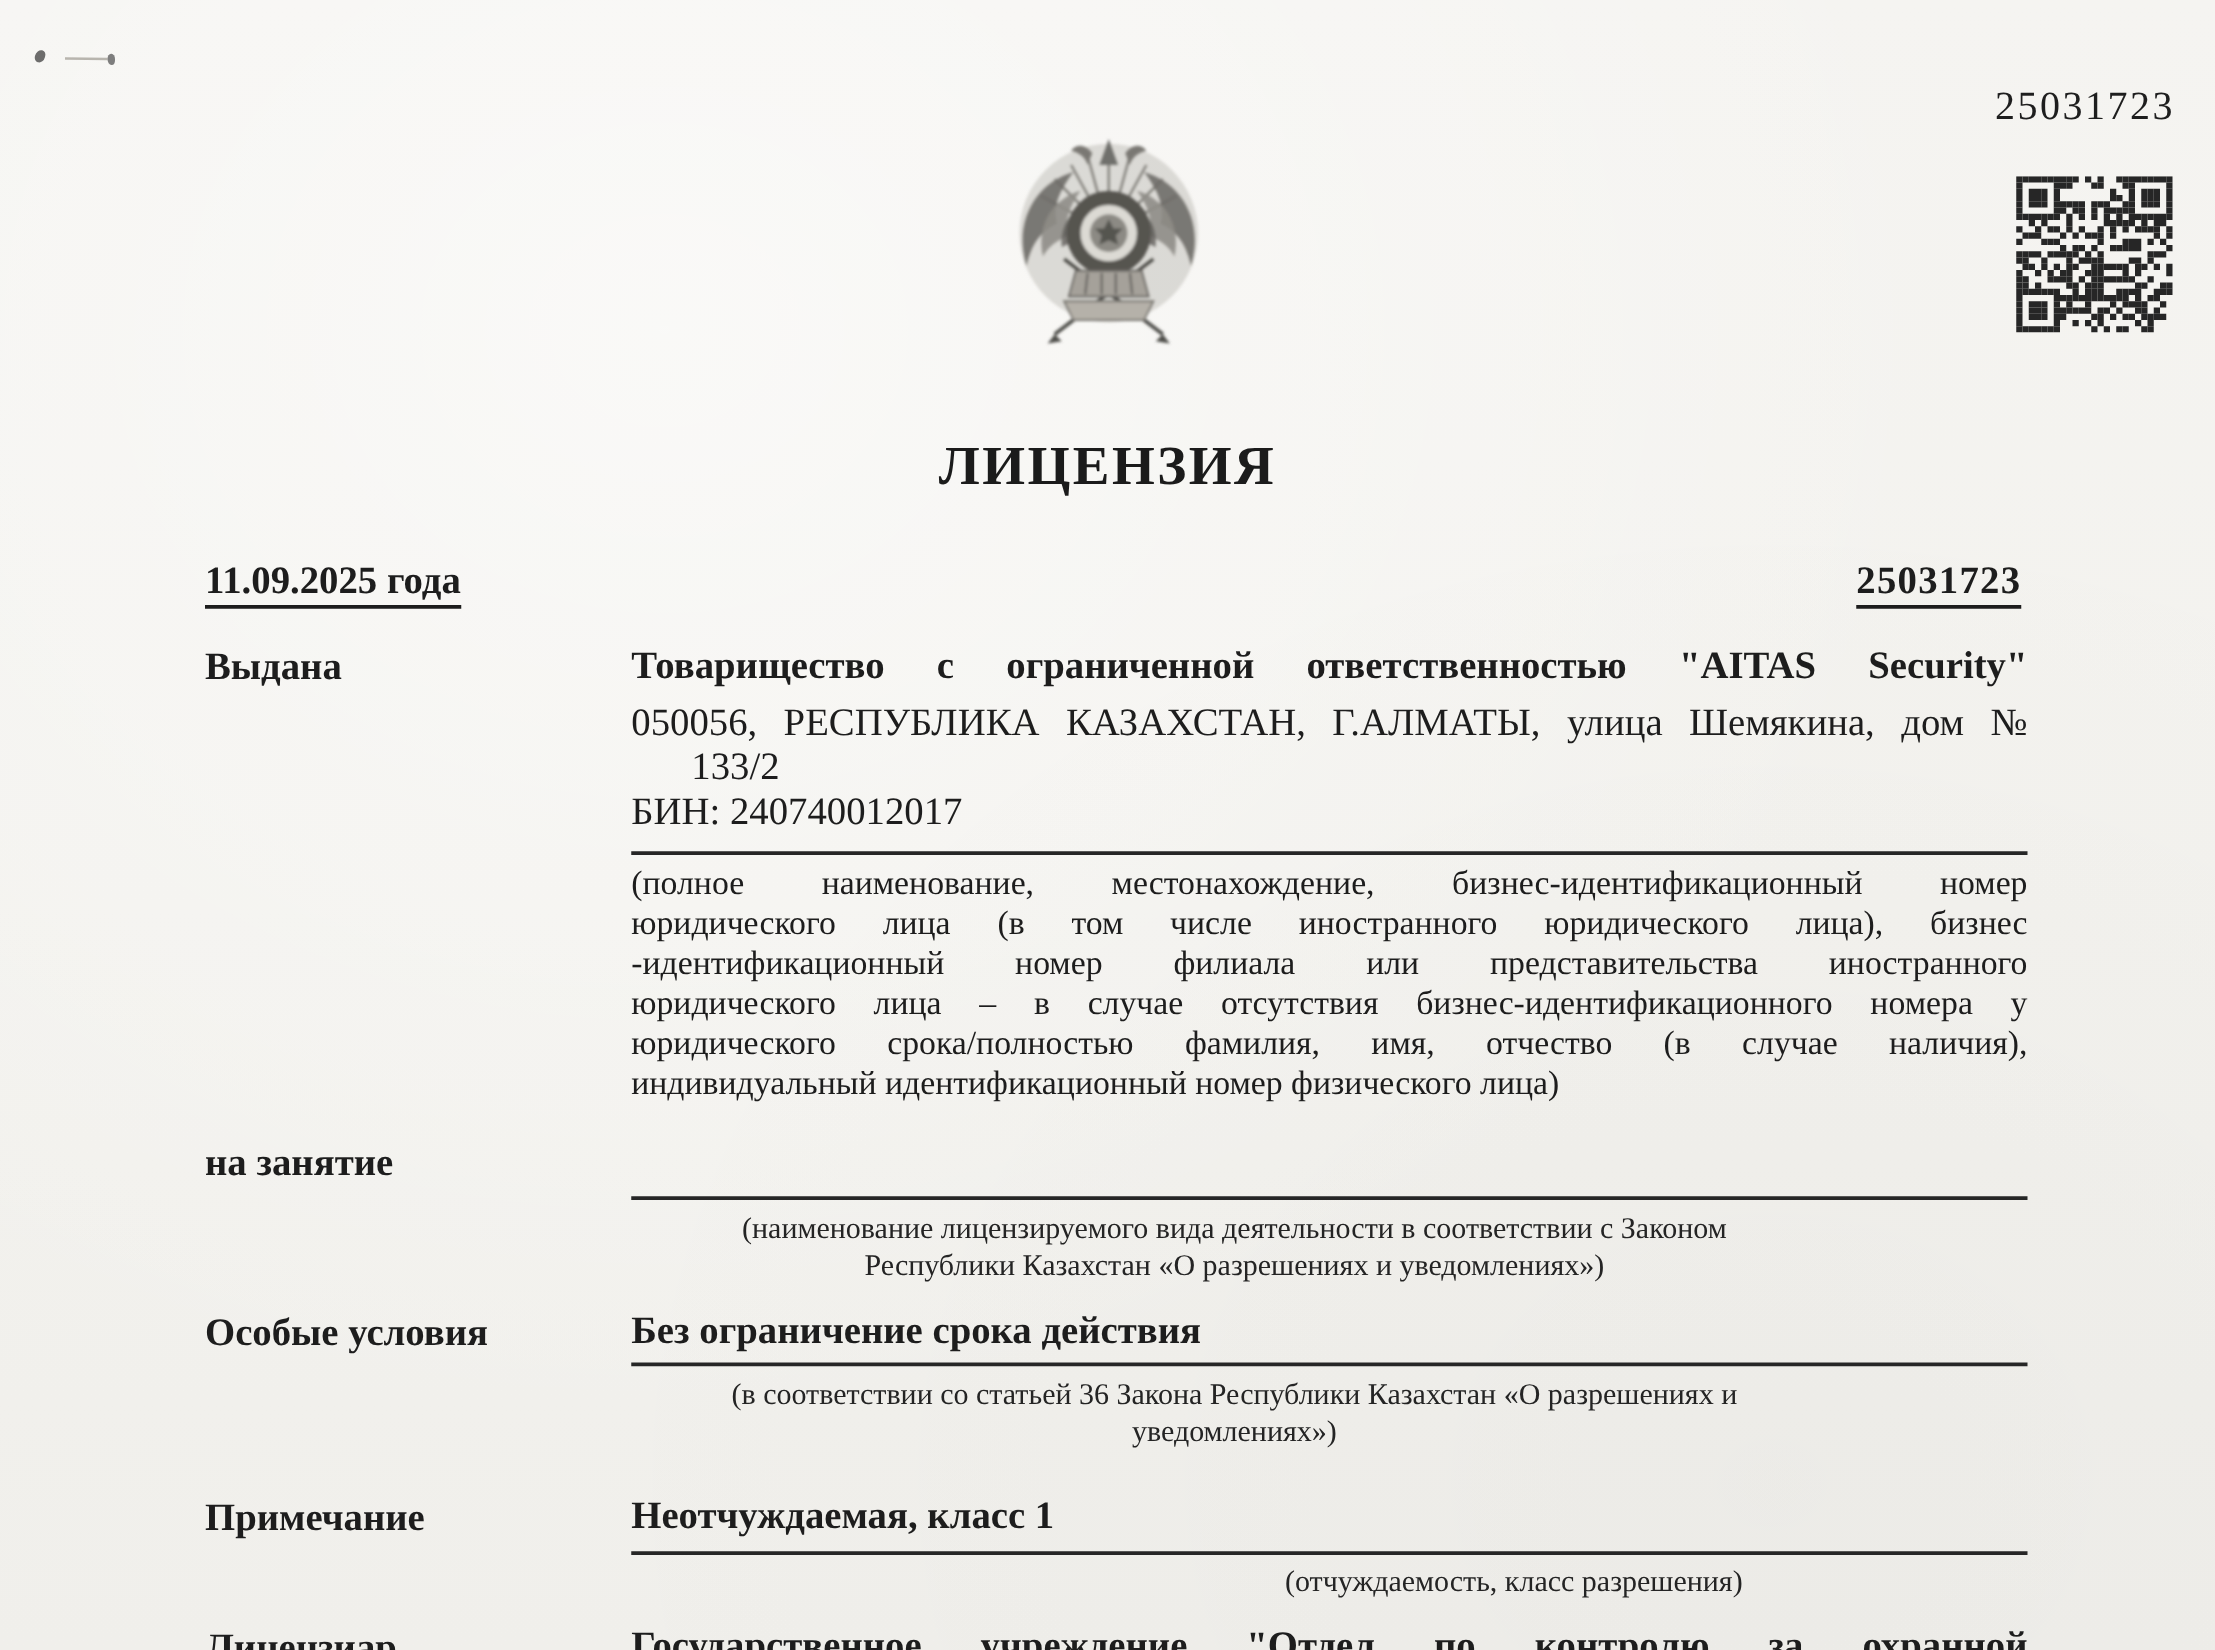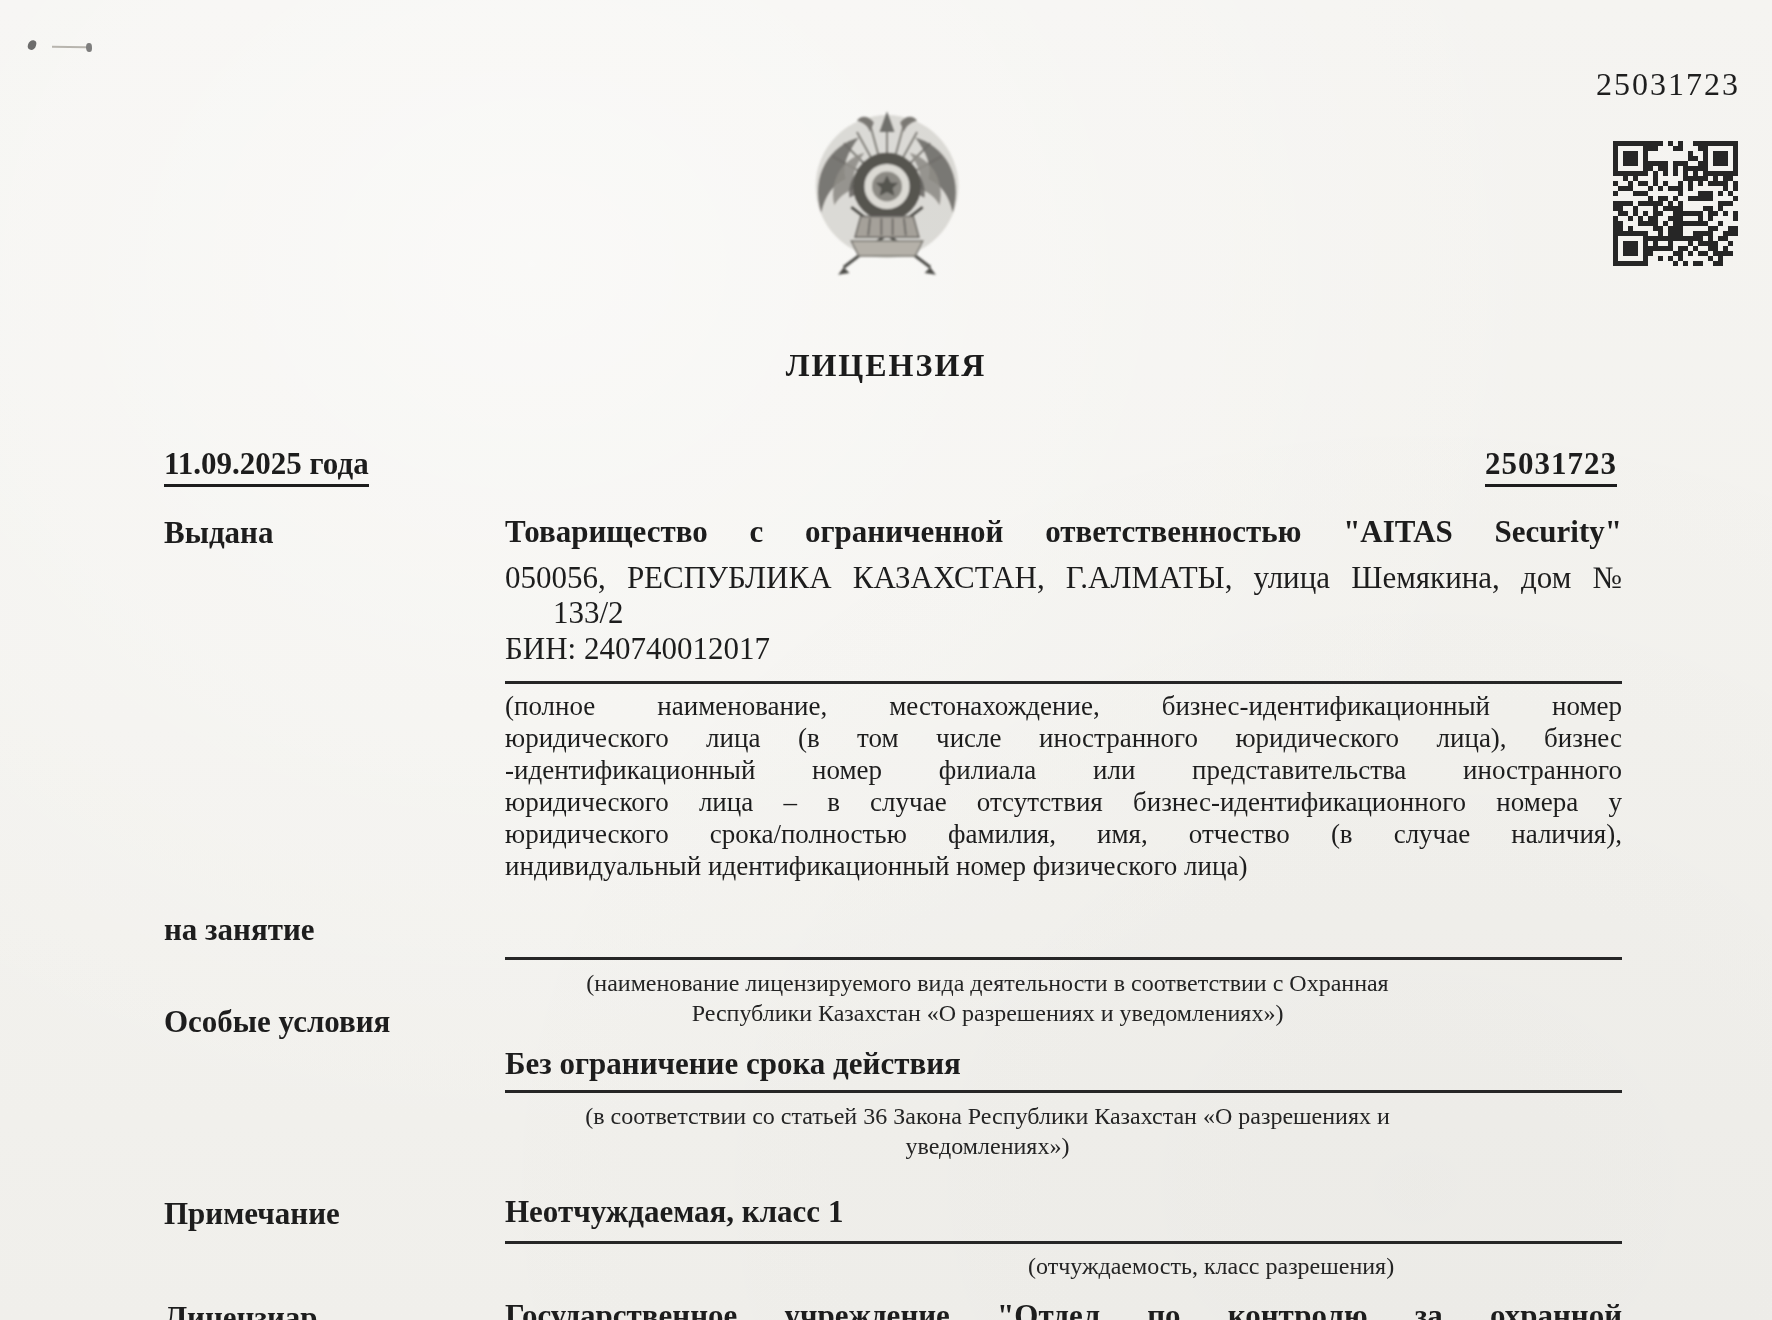--- a/index.html
+++ b/index.html
@@ -18,28 +18,28 @@
   }
   .abs{position:absolute;}
   
   .speck1{left:28px;top:40px;width:8px;height:10px;background:#4a4a4a;border-radius:60% 40% 55% 45%;transform:rotate(14deg);opacity:.8;}
   .speckline{left:52px;top:46px;width:34px;height:2px;background:#b8b5ae;transform:rotate(1deg);}
   .speck2{left:86px;top:43px;width:6px;height:9px;background:#555;border-radius:50% 50% 45% 55%;opacity:.75;}
   
   .top-number{left:1540px;top:66px;width:200px;text-align:right;font-size:32px;letter-spacing:2px;color:#1e1e1e;}
   .qr{left:1612px;top:141px;}
   .emblem{left:793px;top:100px;width:188px;height:188px;}
-  .title{left:0;right:0;top:347px;margin:0;text-align:center;font-size:32px;font-weight:bold;letter-spacing:2px;color:#1b1b1b;}
+  .title{left:0;right:0;top:347px;margin:0;text-align:center;font-size:44px;font-weight:bold;letter-spacing:2px;color:#1b1b1b;}
   .date{left:164px;top:446px;font-size:31px;font-weight:bold;border-bottom:3px solid #1d1d1d;padding-bottom:2px;color:#1d1d1d;}
   .license-no{right:155px;top:446px;font-size:31px;font-weight:bold;border-bottom:3px solid #1d1d1d;padding-bottom:2px;letter-spacing:1px;color:#1d1d1d;}
   
   .lbl{left:164px;font-size:31px;font-weight:bold;color:#1d1d1d;white-space:nowrap;}
   .lbl-issued{top:515px;}
   .lbl-activity{top:912px;}
-  .lbl-special{top:1004px;}
+  .lbl-special{top:1048px;}
   .lbl-note{top:1196px;}
   .lbl-licensor{top:1300px;}
   
   .val{left:505px;width:1117px;color:#1d1d1d;}
   .bold{font-weight:bold;}
   .jlast{text-align:justify;text-align-last:justify;}
   .v-company{top:514px;font-size:31px;}
   .v-addr{top:560px;font-size:31px;line-height:35px;}
   .v-addr .jline{text-align:justify;text-align-last:justify;}
   .v-addr .jline:last-child{text-align-last:left;margin-left:48px;}
@@ -483,21 +483,21 @@
     <div class="jline">юридического лица (в том числе иностранного юридического лица), бизнес</div>
     <div class="jline">-идентификационный номер филиала или представительства иностранного</div>
     <div class="jline">юридического лица – в случае отсутствия бизнес-идентификационного номера у</div>
     <div class="jline">юридического срока/полностью фамилия, имя, отчество (в случае наличия),</div>
     <div class="jline">индивидуальный идентификационный номер физического лица)</div>
   </div>
 
   <div class="abs lbl lbl-activity">на занятие</div>
   <div class="abs rule rule2"></div>
   <div class="abs caption cap-activity">
-    <div>(наименование лицензируемого вида деятельности в соответствии с Охранная</div>
+    <div>(наименование лицензируемого вида деятельности в соответствии с Законом</div>
     <div>Республики Казахстан «О разрешениях и уведомлениях»)</div>
   </div>
 
   <div class="abs lbl lbl-special">Особые условия</div>
   <div class="abs val v-special bold">Без ограничение срока действия</div>
   <div class="abs rule rule3"></div>
   <div class="abs caption cap-special">
     <div>(в соответствии со статьей 36 Закона Республики Казахстан «О разрешениях и</div>
     <div>уведомлениях»)</div>
   </div>

